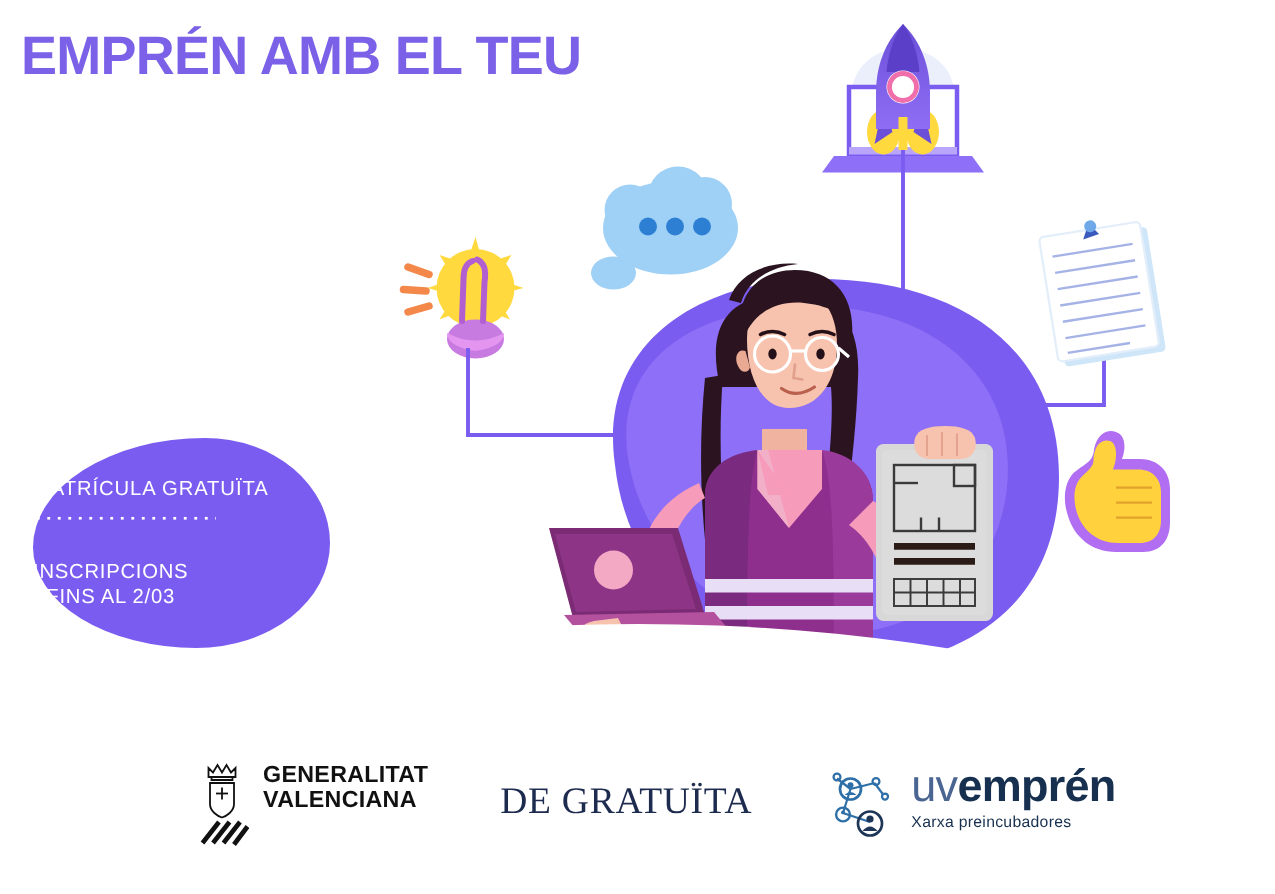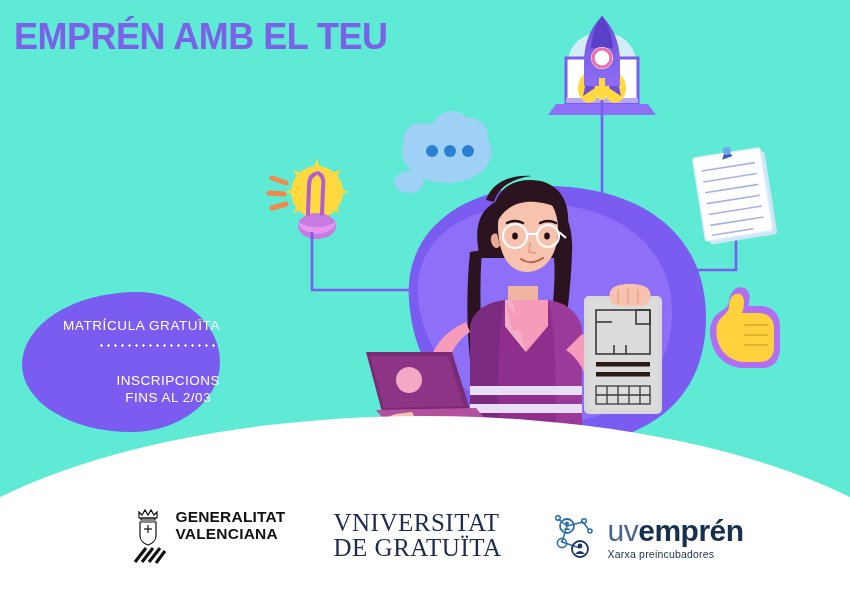--- a/index.html
+++ b/index.html
@@ -1,37 +1,37 @@
 <!DOCTYPE html>
 <html><head>
 <meta charset="utf-8">
 <style>
   html,body{margin:0;padding:0;}
   body{
     width:850px;height:596px;overflow:hidden;
     font-family:"Liberation Sans", sans-serif;
     background:#dde9fa;
   }
-  #poster{position:relative;width:850px;height:596px;background:#5eead4;overflow:hidden;}
+  #poster{position:relative;width:850px;height:596px;background:#ffffff;overflow:hidden;}
 
   
   .title{
     position:absolute;left:14px;top:18px;width:400px;
     font-size:36px;font-weight:bold;line-height:1.05;
     color:#7b61e8;letter-spacing:-0.5px;text-align:center;
   }
   .title .l1{display:block;text-align:left;}
   .title .l2{display:block;text-align:center;}
 
   
   .badge{
     position:absolute;left:22px;top:292px;width:198px;height:140px;
     background:#7b5cf0;
     border-radius:58% 42% 45% 55% / 52% 50% 50% 48%;
-    display:flex;flex-direction:column;align-items:flex-end;justify-content:center;
+    display:flex;flex-direction:column;align-items:flex-start;justify-content:center;
     color:#ffffff;
   }
   .badge-l1{font-size:13.5px;letter-spacing:.6px;margin-bottom:11px;white-space:nowrap;}
   .badge-dots{
     width:122px;height:3px;margin-bottom:13px;
     background-image:radial-gradient(circle, #ffffff 1.1px, transparent 1.2px);
     background-size:7px 3px;background-repeat:repeat-x;
   }
   .badge-l2{font-size:13.5px;letter-spacing:.5px;text-align:center;line-height:1.28;margin-top:12px;}
 
@@ -60,21 +60,21 @@
   .uv-l2{font-size:25px;line-height:1.02;letter-spacing:.5px;}
 
   
   .logo-525{text-align:center;color:#1d3557;}
   .n525{height:42px;width:86px;}
   .y525{font-size:6.6px;letter-spacing:1.1px;margin-top:1px;
         display:flex;align-items:center;justify-content:center;gap:4px;color:#1d3557;}
   .y525:before,.y525:after{content:"";height:1px;width:14px;background:#1d3557;display:block;}
 
   
-  .logo-uvem{display:flex;align-items:flex-end;gap:8px;}
+  .logo-uvem{display:flex;align-items:flex-start;gap:8px;}
   .uvem-icon{width:50px;height:50px;flex:0 0 auto;}
   .uvem-word{font-size:30px;line-height:1;color:#1d3557;letter-spacing:-.5px;position:relative;}
   .uvem-word .lite{font-weight:normal;color:#4a6591;}
   .uvem-word .bold{font-weight:bold;color:#17304f;}
   .uvem-sub{font-size:10.5px;font-weight:normal;color:#17304f;letter-spacing:.2px;margin-top:2px;}
 
   
   .illus{position:absolute;left:0;top:0;width:850px;height:596px;}
 </style>
 </head>
@@ -317,21 +317,20 @@
       </svg>
       <div class="gv-text">
         <div class="gv-name">
           <div>GENERALITAT</div>
           <div>VALENCIANA</div>
         </div>
       </div>
     </div>
 
     <div class="logo-uv">
-      <div class="uv-l1">VNIVERSITAT</div>
       <div class="uv-l2">DE GRATUÏTA</div>
     </div>
 
 
     <div class="logo-uvem">
       <svg class="uvem-icon" viewBox="0 0 50 50">
         <g stroke="#2e6fa8" stroke-width="1.5" fill="none">
           <line x1="17" y1="16" x2="33" y2="12"></line>
             <line x1="17" y1="16" x2="8" y2="9"></line>
           <line x1="17" y1="16" x2="12" y2="32"></line>

